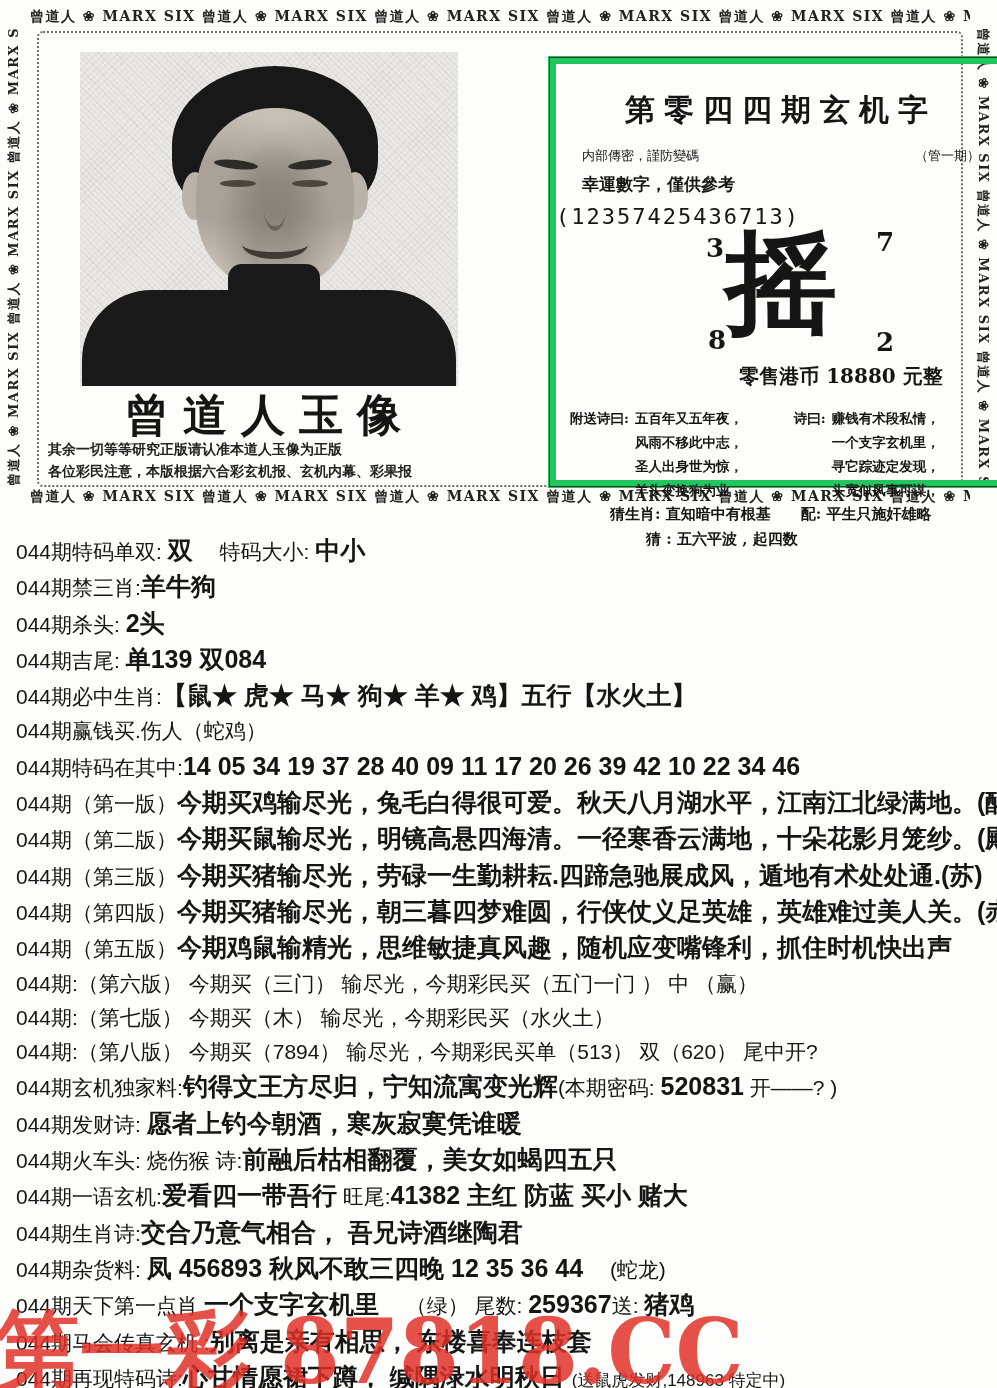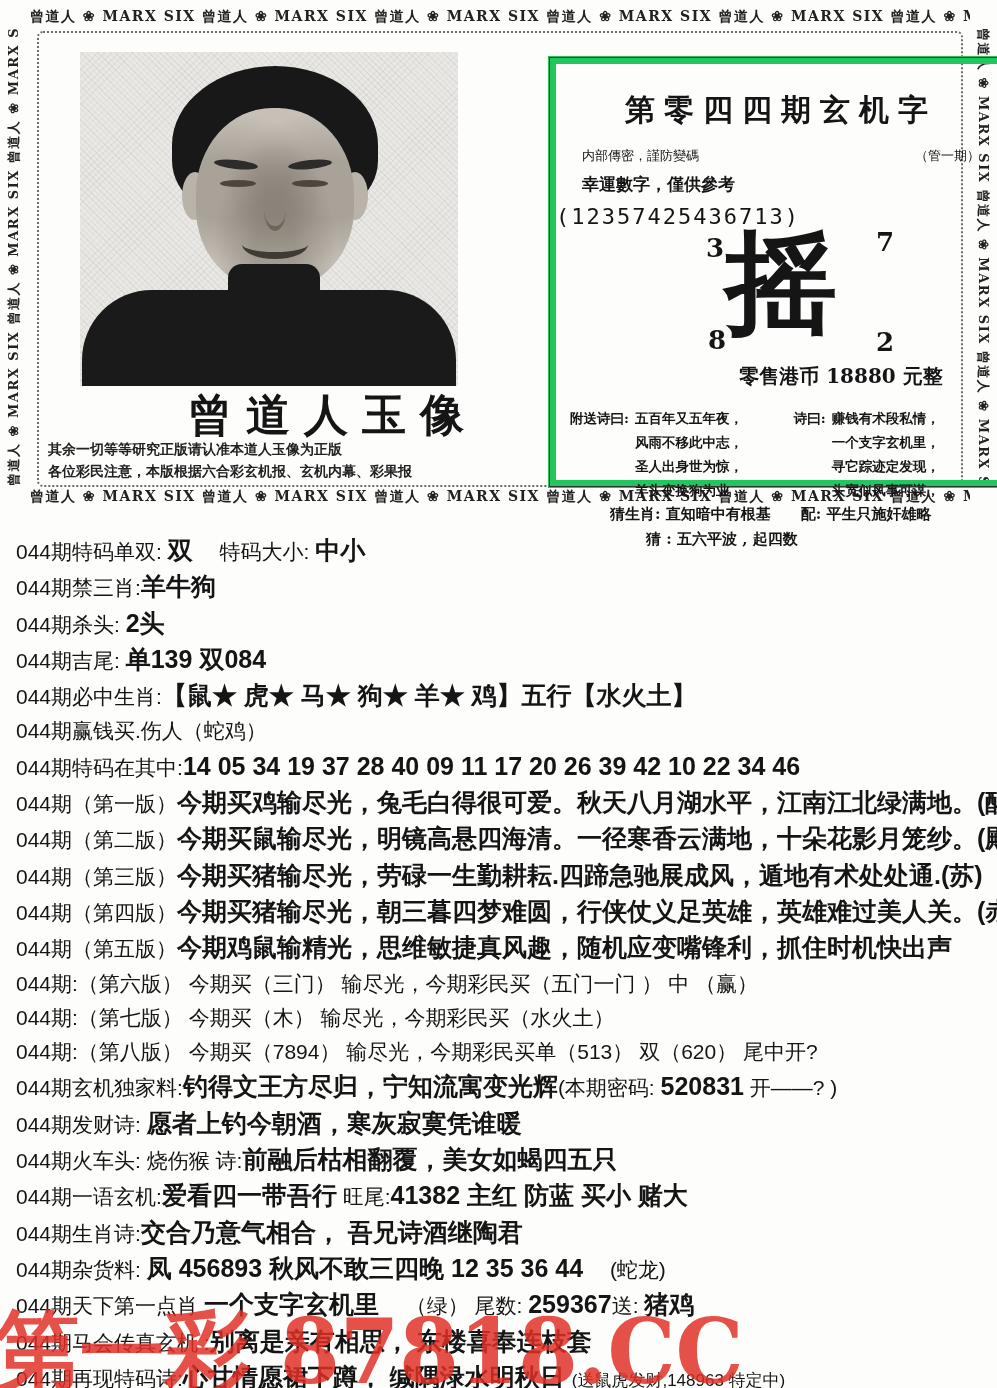--- a/index.html
+++ b/index.html
@@ -35,21 +35,21 @@
   .eye{position:absolute;width:36px;height:7px;background:#4c463e;border-radius:50%;}
   .eye.l{left:24px;top:72px;} .eye.r{left:96px;top:72px;}
   .nose{position:absolute;left:68px;top:80px;width:22px;height:38px;border-bottom:5px solid #6d655a;
         border-radius:0 0 50% 50%;}
   .mouth{position:absolute;left:46px;top:122px;width:66px;height:22px;border-bottom:7px solid #3f3a33;
          border-radius:0 0 50% 50%;}
   .torso{position:absolute;left:2px;bottom:0;width:374px;height:96px;background:#1a1a1a;
          border-radius:70px 70px 0 0;}
   .neckc{position:absolute;left:148px;bottom:82px;width:92px;height:40px;background:#1a1a1a;
          border-radius:14px 14px 0 0;}
-  .portrait-title{position:absolute;left:62px;top:386px;width:416px;text-align:right;
+  .portrait-title{position:absolute;left:62px;top:386px;width:416px;text-align:center;
         font-family:"DejaVu Serif",serif;font-weight:bold;font-size:44px;letter-spacing:14px;}
   .portrait-note{position:absolute;left:48px;top:438px;width:430px;font-family:"DejaVu Serif",serif;
         font-weight:bold;font-size:14px;line-height:22px;color:#222;}
   
   .mystic{position:absolute;left:500px;top:56px;width:450px;height:416px;border:8px solid #22c55e;margin-left:48px;}
   .mystic::before{content:"";position:absolute;left:-7px;top:-7px;right:-7px;bottom:-7px;
         border:1px solid #333;pointer-events:none;}
   .m-title{text-align:center;font-family:"DejaVu Serif",serif;font-weight:bold;font-size:30px;
         letter-spacing:9px;margin-top:26px;}
   .m-row{display:flex;justify-content:space-between;padding:0 26px;font-family:"DejaVu Serif",serif;

